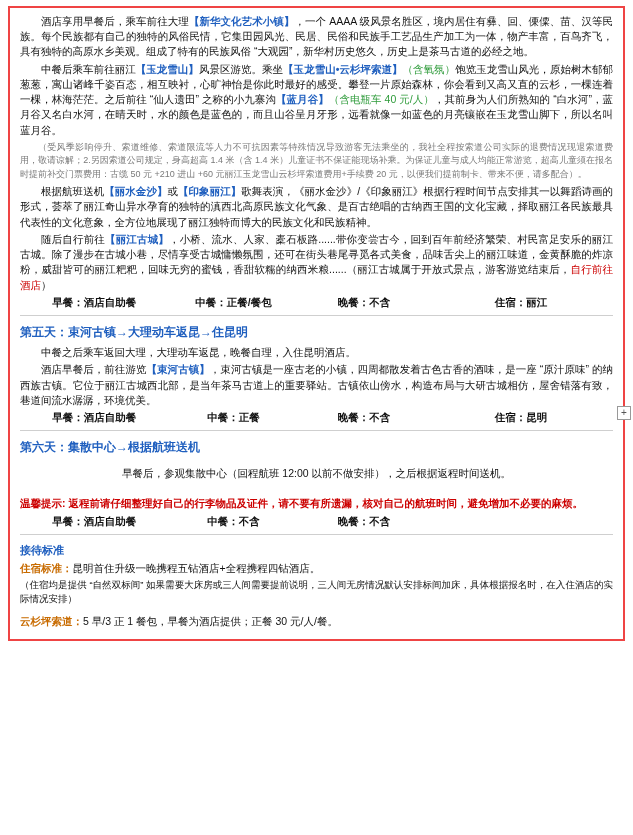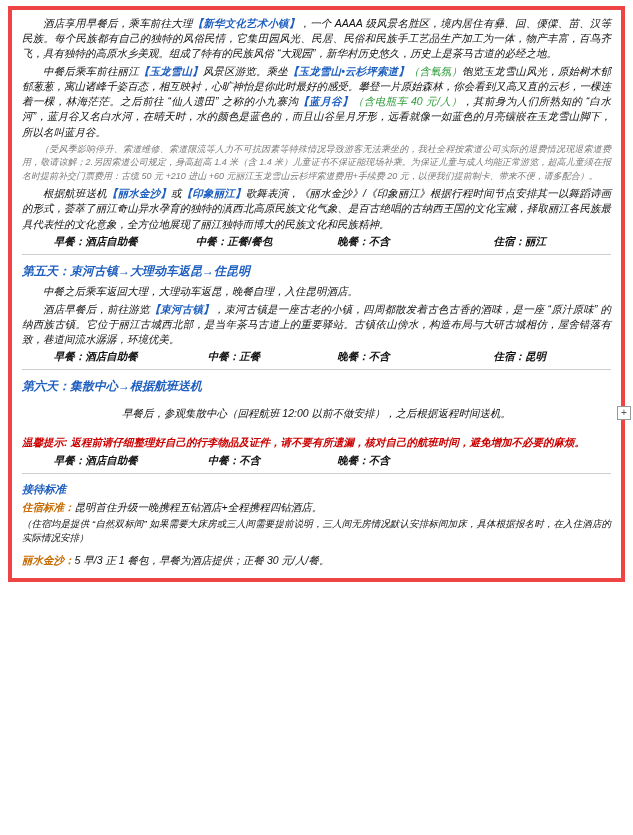--- a/index.html
+++ b/index.html
@@ -1,18 +1,18 @@
 <!DOCTYPE html>
 <html><head>
 <meta charset="utf-8">
 <style>
   html,body{margin:0;padding:0;background:#ffffff;}
   body{width:633px;font-family:"Liberation Sans","DejaVu Sans",sans-serif;font-size:10.5px;color:#111;}
   .page{width:633px;box-sizing:border-box;padding:6px 8px 10px 8px;position:relative;}
-  .frame{border:4px solid #ef4444;padding:6px 10px 8px 10px;box-sizing:border-box;font-style:italic;}
+  .frame{border:2px solid #ef4444;padding:6px 10px 8px 10px;box-sizing:border-box;}
   p{margin:0 0 2px 0;line-height:1.45;text-align:justify;}
   .ind{text-indent:2em;}
   .blue{color:#1f5fbf;}
   .red{color:#cc0000;}
   .green{color:#2e9b3a;}
   .bold{font-weight:bold;}
   .small{font-size:9.5px;}
   .daytitle{color:#1f5fbf;font-weight:bold;font-size:12px;margin:8px 0 4px 0;}
   .sep{border-top:1px solid #cfcfcf;margin:5px 0 5px 0;}
   .mealrow{display:flex;gap:0;font-weight:bold;margin:3px 0 2px 0;font-size:10.5px;text-align:center;}
@@ -41,20 +41,23 @@
       <span>中餐后乘车前往丽江</span><span class="blue bold">【玉龙雪山】</span><span>风景区游览。乘坐</span><span class="blue bold">【玉龙雪山•云杉坪索道】</span><span class="green">（含氧氛）</span><span>饱览玉龙雪山风光，原始树木郁郁葱葱，寓山诸峰千姿百态，相互映衬，心旷神怡是你此时最好的感受。攀登一片原始森林，你会看到又高又直的云杉，一棵连着一棵，林海茫茫。之后前往 “仙人遗田” 之称的小九寨沟</span><span class="blue bold">【蓝月谷】</span><span class="green">（含电瓶车 40 元/人）</span><span>，其前身为人们所熟知的 “白水河”，蓝月谷又名白水河，在晴天时，水的颜色是蓝色的，而且山谷呈月牙形，远看就像一如蓝色的月亮镶嵌在玉龙雪山脚下，所以名叫蓝月谷。</span>
     </p>
 
 
     <p class="grayblk ind">（受风季影响停升、索道维修、索道限流等人力不可抗因素等特殊情况导致游客无法乘坐的，我社全程按索道公司实际的退费情况现退索道费用，敬请谅解；2.另因索道公司规定，身高超高 1.4 米（含 1.4 米）儿童证书不保证能现场补乘。为保证儿童与成人均能正常游览，超高儿童须在报名时提前补交门票费用：古缆 50 元 +210 进山 +60 元丽江玉龙雪山云杉坪索道费用+手续费 20 元，以便我们提前制卡、带来不便，请多配合）。</p>
 
     <p class="ind">
       <span>根据航班送机</span><span class="blue bold">【丽水金沙】</span><span>或</span><span class="blue bold">【印象丽江】</span><span>歌舞表演，《丽水金沙》/《印象丽江》根据行程时间节点安排其一以舞蹈诗画的形式，荟萃了丽江奇山异水孕育的独特的滇西北高原民族文化气象、是百古绝唱的古纳西王国的文化宝藏，择取丽江各民族最具代表性的文化意象，全方位地展现了丽江独特而博大的民族文化和民族精神。</span>
     </p>
 
+    <p class="ind">
+      <span>随后自行前往</span><span class="blue bold">【丽江古城】</span><span>，小桥、流水、人家、橐石板路......带你变尝古今，回到百年前经济繁荣、村民富足安乐的丽江古城。除了漫步在古城小巷，尽情享受古城慵懒氛围，还可在街头巷尾寻觅各式美食，品味舌尖上的丽江味道，金黄酥脆的炸凉粉，威甜皆可的丽江粑粑，回味无穷的蜜钱，香甜软糯的纳西米粮......（丽江古城属于开放式景点，游客游览结束后，</span><span class="red">自行前往酒店</span><span>）</span>
+    </p>
 
     <div class="mealrow">
       <div class="c"><span>早餐：</span><span>酒店自助餐</span></div>
       <div class="c"><span>中餐：</span><span>正餐/餐包</span></div>
       <div class="c"><span>晚餐：</span><span>不含</span></div>
       <div class="c"><span>住宿：</span><span>丽江</span></div>
     </div>
 
     <div class="sep"></div>
 
@@ -90,19 +93,19 @@
 
     <div class="sep"></div>
 
     <div class="lastsec">
       <div class="hd">接待标准</div>
       <p>
         <span class="lbl">住宿标准：</span><span>昆明首住升级一晚携程五钻酒店+全程携程四钻酒店。</span>
       </p>
       <p class="small" style="margin-top:2px;">（住宿均是提供 “自然双标间” 如果需要大床房或三人间需要提前说明，三人间无房情况默认安排标间加床，具体根据报名时，在入住酒店的实际情况安排）</p>
       <p style="margin-top:8px;">
-        <span class="lbl">丽水金沙：</span><span>5 早/3 正 1 餐包，早餐为酒店提供；正餐 30 元/人/餐。</span>
+        <span class="lbl">云杉坪索道：</span><span>5 早/3 正 1 餐包，早餐为酒店提供；正餐 30 元/人/餐。</span>
       </p>
     </div>
 
   </div>
   <div class="plusbox">+</div>
 </div>
 
 </body></html>

